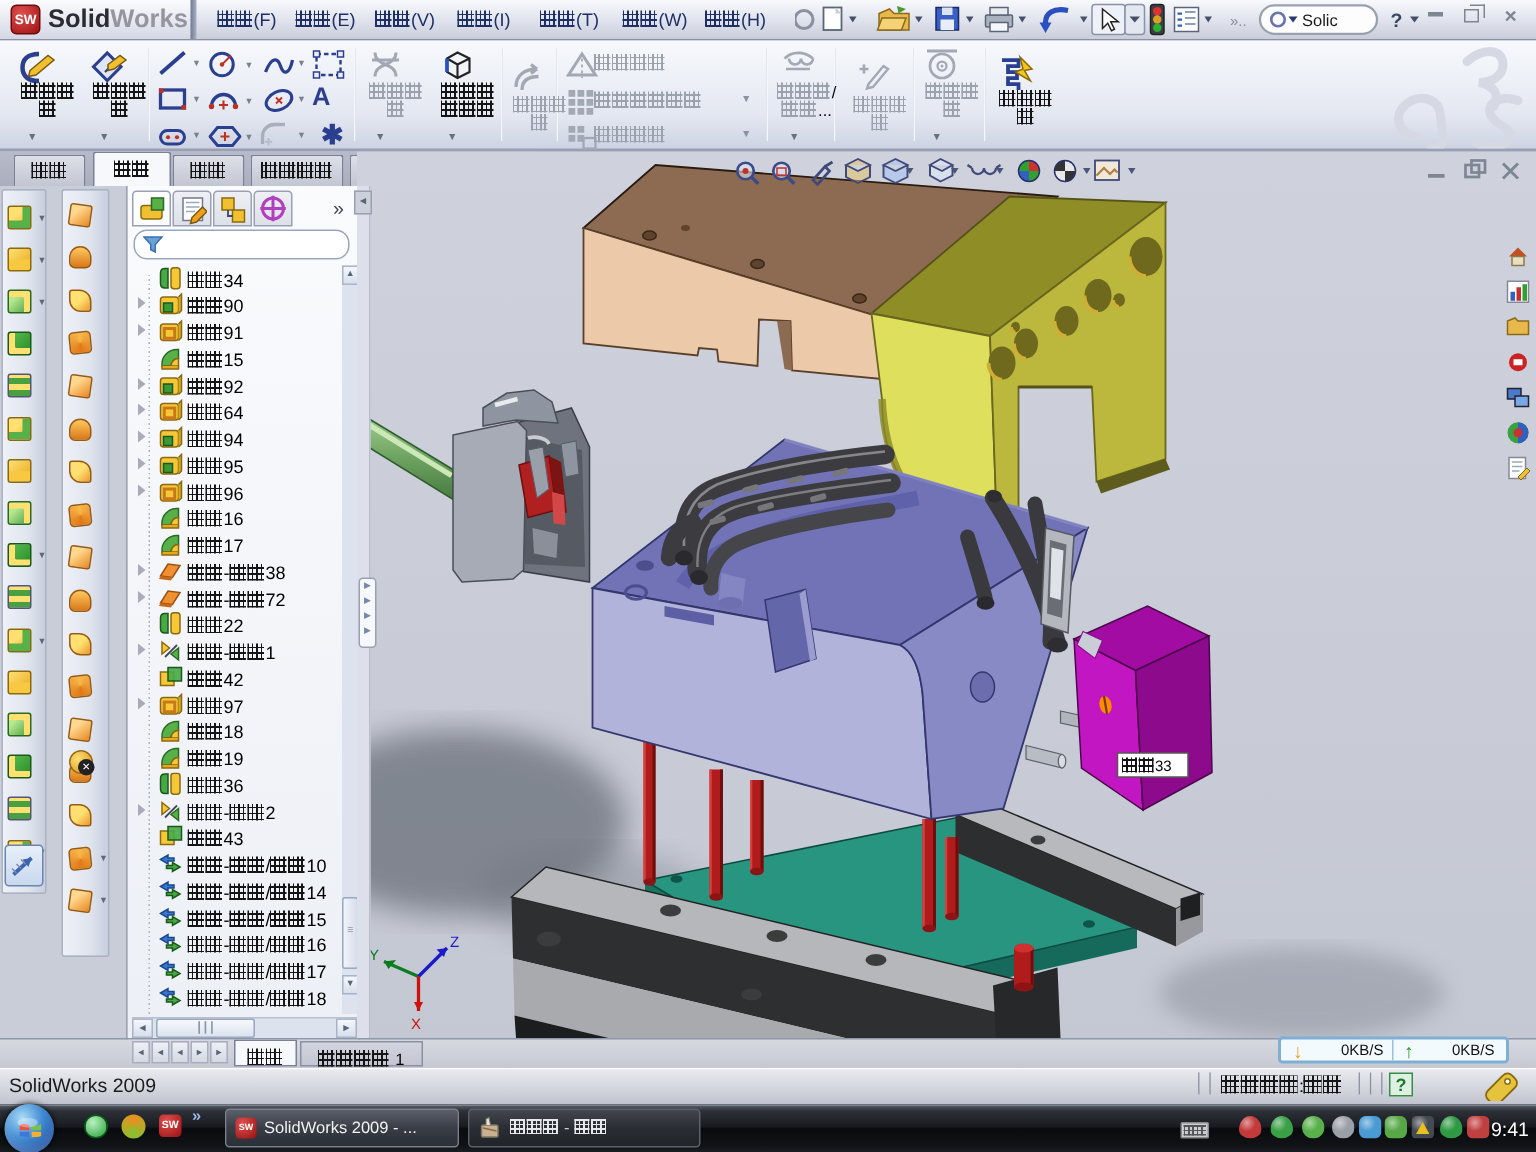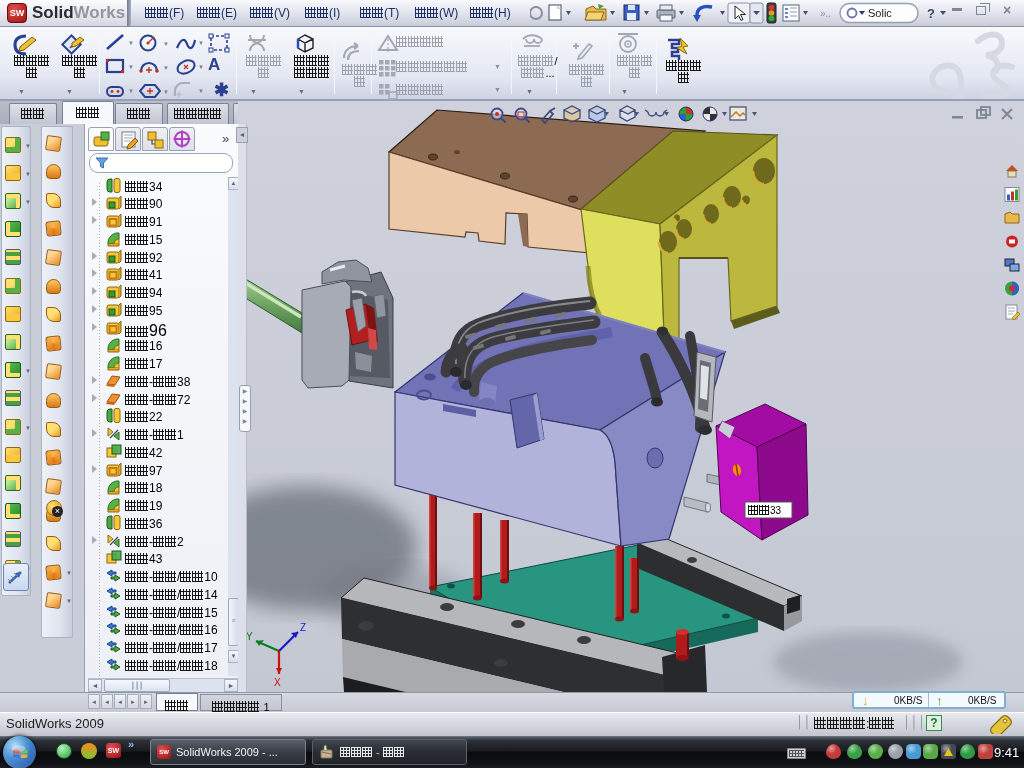--- a/index.html
+++ b/index.html
@@ -353,42 +353,42 @@
     <path d="M13,3 l2,-2 v11 l-2,2" fill="#d8a820" stroke="#8a6a10"></path>
     <rect x="3" y="7" width="6" height="6" fill="#3a9838" stroke="#1a5a18"></rect>
   </svg>
 <div class="abs" style="left:125px;top:251px;font-size:12px;white-space:nowrap;overflow:hidden;max-width:100px"><i class="hz hk s11"></i><i class="hz hk s11"></i><span style="font-size:12px">92</span></div>
 <div class="abs" style="left:92px;top:269px;width:0;height:0;border-top:4px solid transparent;border-bottom:4px solid transparent;border-left:5px solid #aab">&nbsp;</div>
 <svg class="abs" style="left:106px;top:266px" width="16" height="16" viewBox="0 0 16 16">
     <rect x="1" y="3" width="12" height="11" rx="2" fill="#f6c838" stroke="#8a6a10"></rect>
     <path d="M13,3 l2,-2 v11 l-2,2" fill="#d8a820" stroke="#8a6a10"></path>
     <rect x="3.5" y="6" width="7" height="6.5" fill="none" stroke="#c87818" stroke-width="2"></rect>
   </svg>
-<div class="abs" style="left:125px;top:268px;font-size:12px;white-space:nowrap;overflow:hidden;max-width:100px"><i class="hz hk s11"></i><i class="hz hk s11"></i><span style="font-size:12px">41</span></div>
+<div class="abs" style="left:125px;top:268px;font-size:12px;white-space:nowrap;overflow:hidden;max-width:100px"><i class="hz hk s11"></i><i class="hz hk s11"></i><span style="font-size:12px">64</span></div>
 <div class="abs" style="left:92px;top:287px;width:0;height:0;border-top:4px solid transparent;border-bottom:4px solid transparent;border-left:5px solid #aab">&nbsp;</div>
 <svg class="abs" style="left:106px;top:284px" width="16" height="16" viewBox="0 0 16 16">
     <rect x="1" y="3" width="12" height="11" rx="2" fill="#f6c838" stroke="#8a6a10"></rect>
     <path d="M13,3 l2,-2 v11 l-2,2" fill="#d8a820" stroke="#8a6a10"></path>
     <rect x="3" y="7" width="6" height="6" fill="#3a9838" stroke="#1a5a18"></rect>
   </svg>
 <div class="abs" style="left:125px;top:286px;font-size:12px;white-space:nowrap;overflow:hidden;max-width:100px"><i class="hz hk s11"></i><i class="hz hk s11"></i><span style="font-size:12px">94</span></div>
 <div class="abs" style="left:92px;top:305px;width:0;height:0;border-top:4px solid transparent;border-bottom:4px solid transparent;border-left:5px solid #aab">&nbsp;</div>
 <svg class="abs" style="left:106px;top:302px" width="16" height="16" viewBox="0 0 16 16">
     <rect x="1" y="3" width="12" height="11" rx="2" fill="#f6c838" stroke="#8a6a10"></rect>
     <path d="M13,3 l2,-2 v11 l-2,2" fill="#d8a820" stroke="#8a6a10"></path>
     <rect x="3" y="7" width="6" height="6" fill="#3a9838" stroke="#1a5a18"></rect>
   </svg>
 <div class="abs" style="left:125px;top:304px;font-size:12px;white-space:nowrap;overflow:hidden;max-width:100px"><i class="hz hk s11"></i><i class="hz hk s11"></i><span style="font-size:12px">95</span></div>
 <div class="abs" style="left:92px;top:323px;width:0;height:0;border-top:4px solid transparent;border-bottom:4px solid transparent;border-left:5px solid #aab">&nbsp;</div>
 <svg class="abs" style="left:106px;top:320px" width="16" height="16" viewBox="0 0 16 16">
     <rect x="1" y="3" width="12" height="11" rx="2" fill="#f6c838" stroke="#8a6a10"></rect>
     <path d="M13,3 l2,-2 v11 l-2,2" fill="#d8a820" stroke="#8a6a10"></path>
     <rect x="3.5" y="6" width="7" height="6.5" fill="none" stroke="#c87818" stroke-width="2"></rect>
   </svg>
-<div class="abs" style="left:125px;top:322px;font-size:12px;white-space:nowrap;overflow:hidden;max-width:100px"><i class="hz hk s11"></i><i class="hz hk s11"></i><span style="font-size:16px">96</span></div>
+<div class="abs" style="left:125px;top:322px;font-size:12px;white-space:nowrap;overflow:hidden;max-width:100px"><i class="hz hk s11"></i><i class="hz hk s11"></i><span style="font-size:12px">96</span></div>
 <svg class="abs" style="left:106px;top:337px" width="16" height="16" viewBox="0 0 16 16">
     <path d="M2,13 a10,10 0 0 1 11,-11 l0,6 a5,5 0 0 0 -5,5 z" fill="#58b048" stroke="#2a6a20"></path>
     <path d="M2,13 l11,0 0,-5 a5,5 0 0 0 -5,5 z" fill="#f6c838" stroke="#8a6a10"></path>
     <path d="M2,13 l0,2 11,0 0,-2" fill="#e8a820" stroke="#8a6a10"></path>
   </svg>
 <div class="abs" style="left:125px;top:339px;font-size:12px;white-space:nowrap;overflow:hidden;max-width:100px"><i class="hz hk s11"></i><i class="hz hk s11"></i><span style="font-size:12px">16</span></div>
 <svg class="abs" style="left:106px;top:355px" width="16" height="16" viewBox="0 0 16 16">
     <path d="M2,13 a10,10 0 0 1 11,-11 l0,6 a5,5 0 0 0 -5,5 z" fill="#58b048" stroke="#2a6a20"></path>
     <path d="M2,13 l11,0 0,-5 a5,5 0 0 0 -5,5 z" fill="#f6c838" stroke="#8a6a10"></path>
     <path d="M2,13 l0,2 11,0 0,-2" fill="#e8a820" stroke="#8a6a10"></path>

